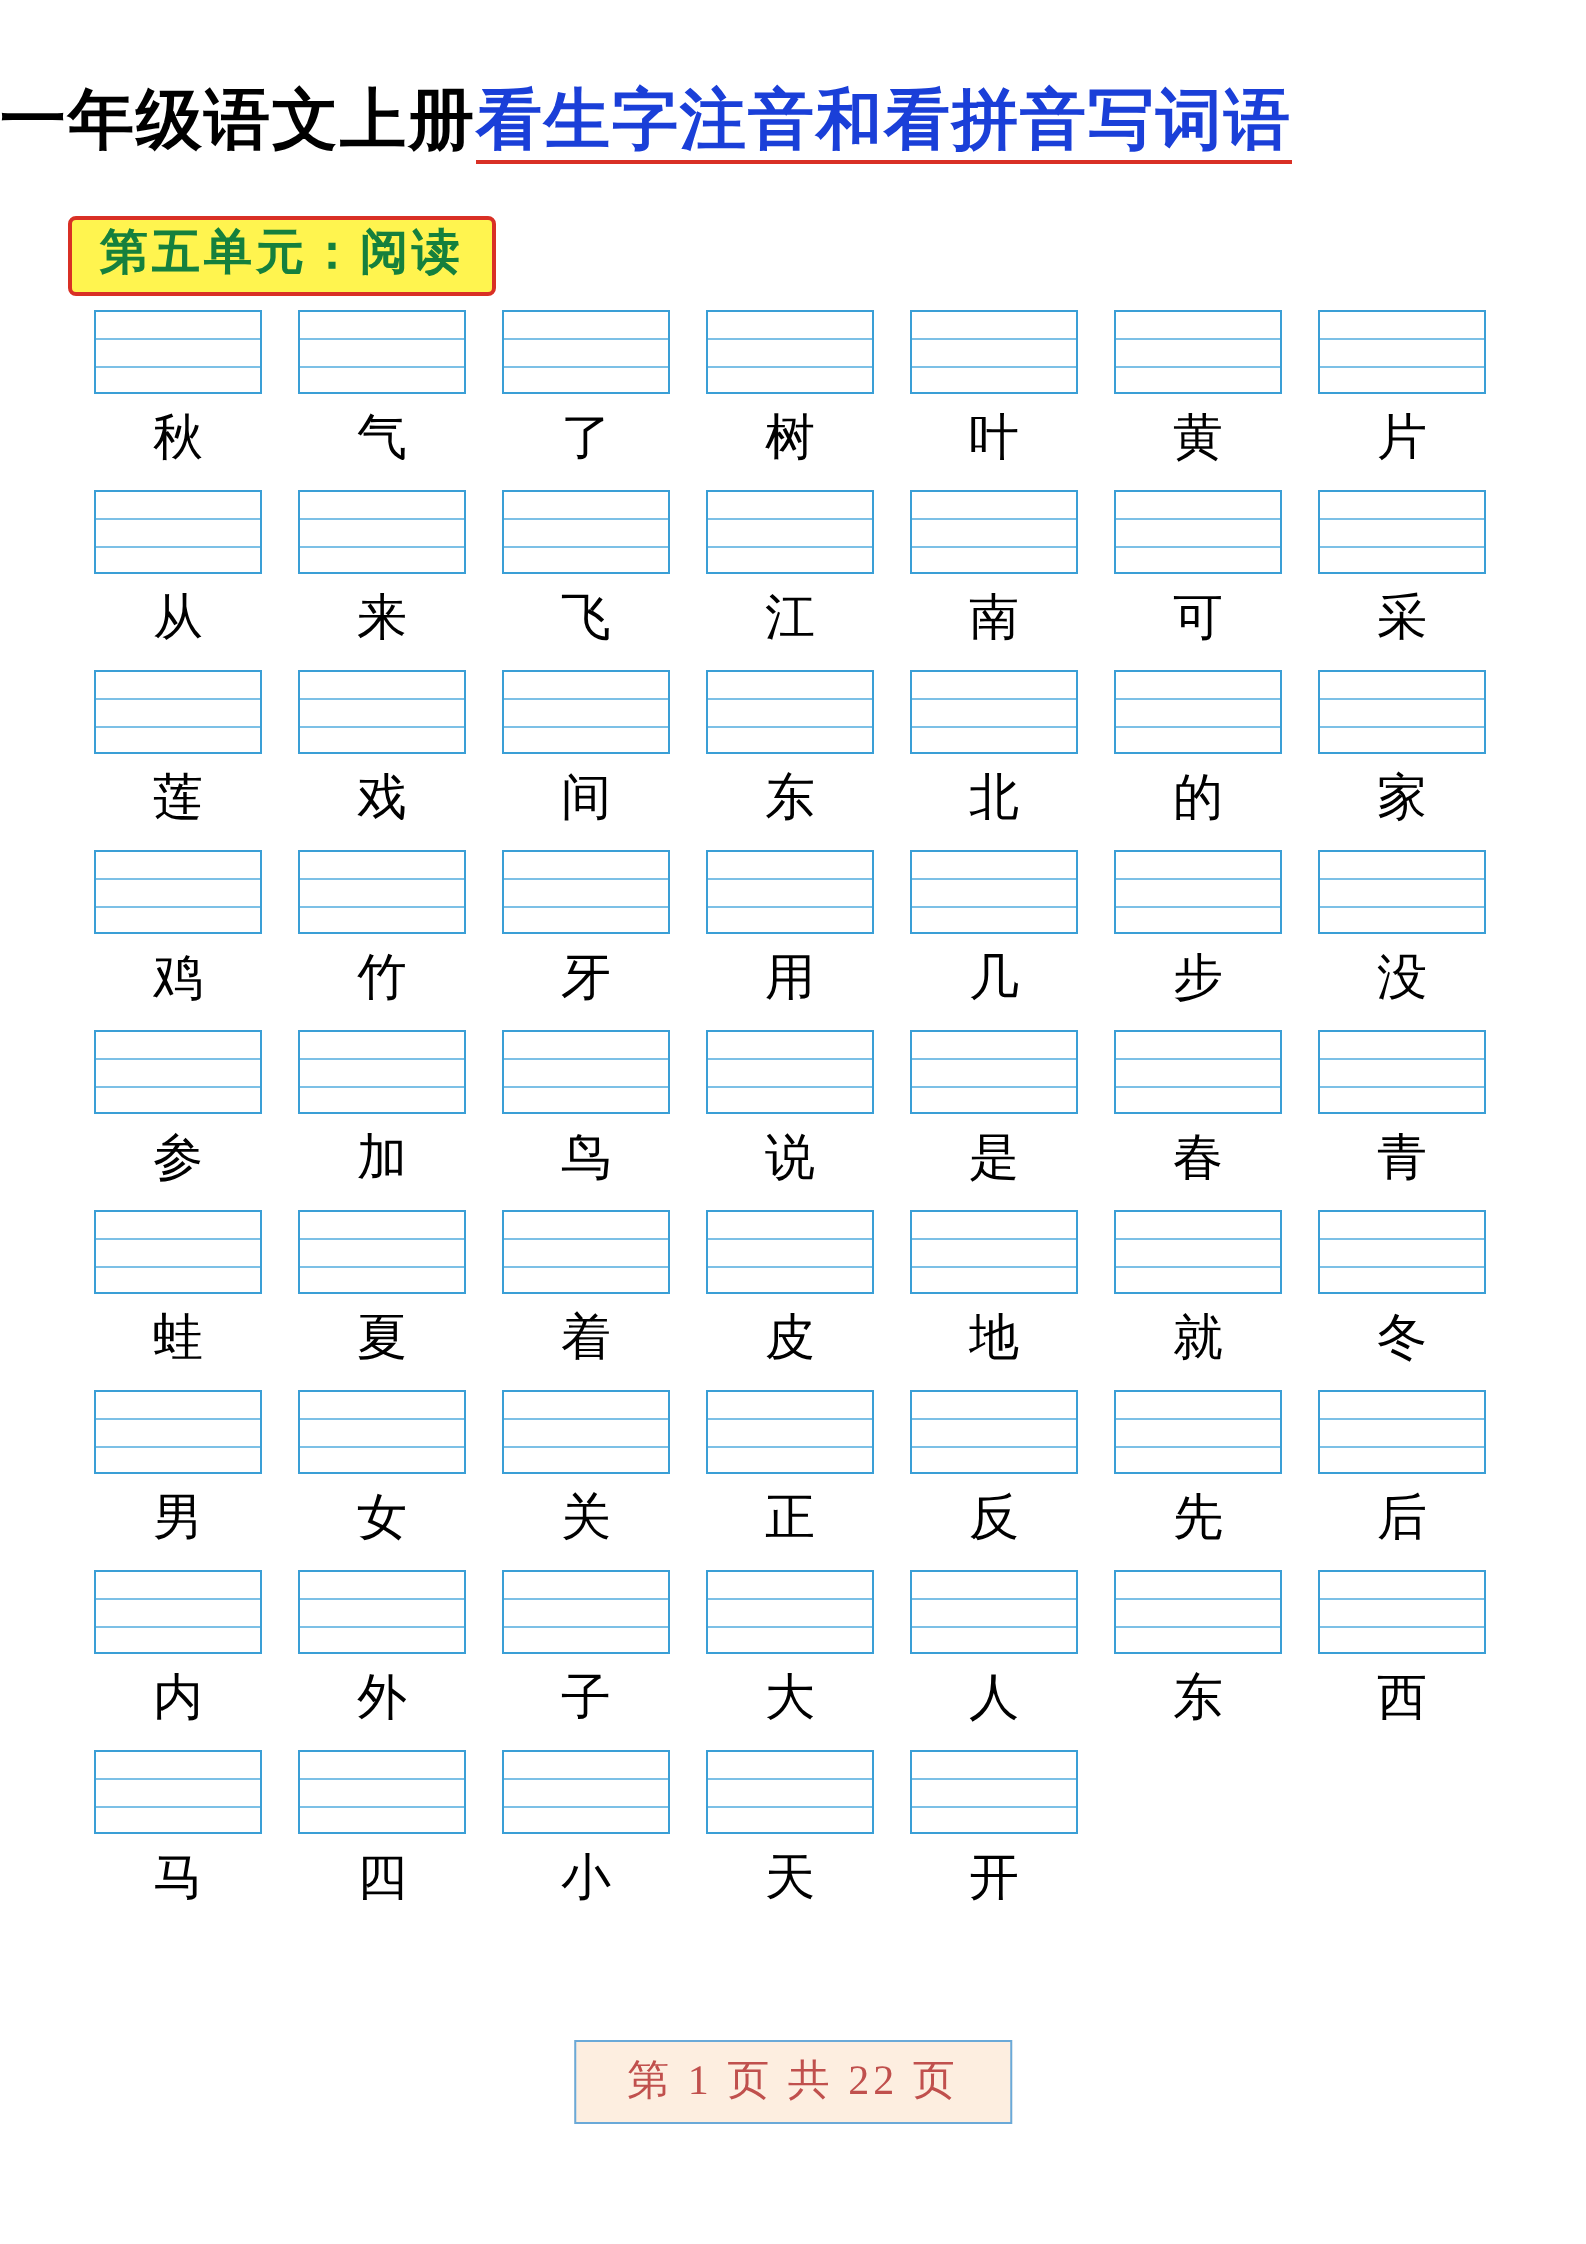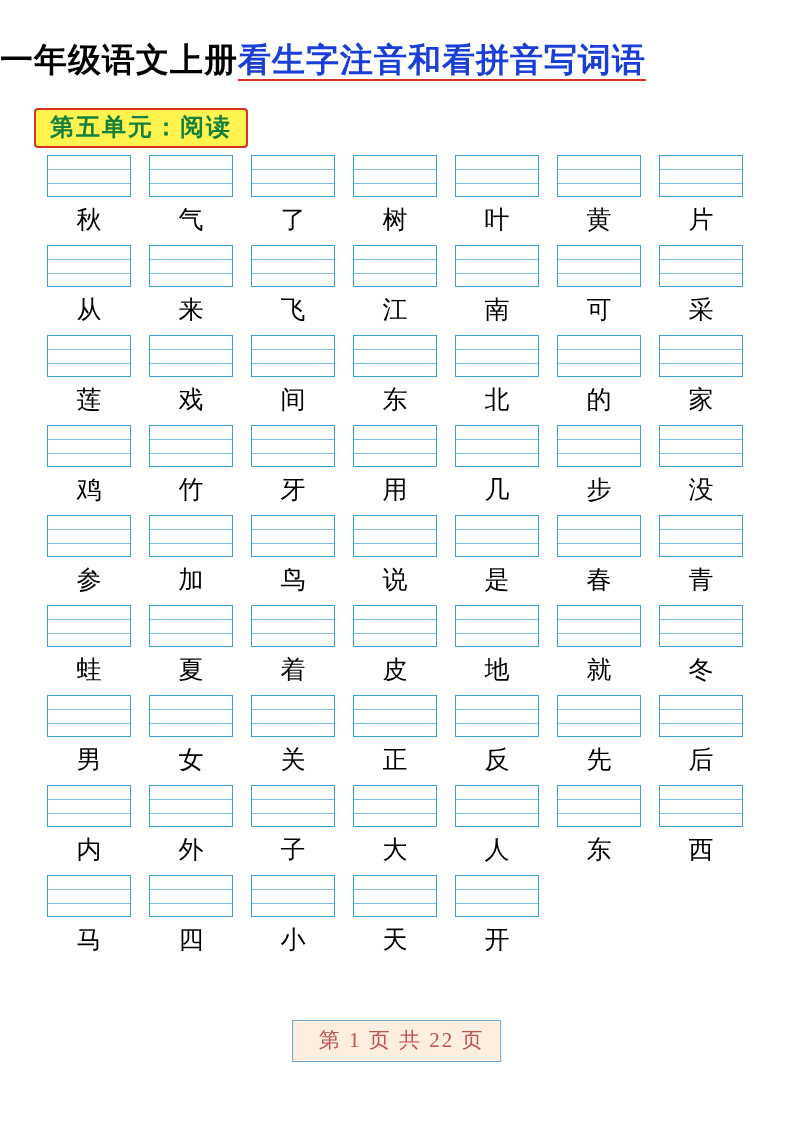--- a/index.html
+++ b/index.html
@@ -113,21 +113,21 @@
   }
 
   
   .footer {
     position: absolute;
     left: 50%;
     transform: translateX(-50%);
     top: 1020px;
     background: #fdeee0;
     border: 1px solid #6aa9d8;
-    padding: 5px 16px 7px 26px;
+    padding: 5px 26px 7px 26px;
     font-family: "Liberation Serif", serif;
     font-size: 21px;
     color: #c0504d;
     letter-spacing: 2px;
     white-space: nowrap;
   }
 </style>
 </head>
 <body>
 

